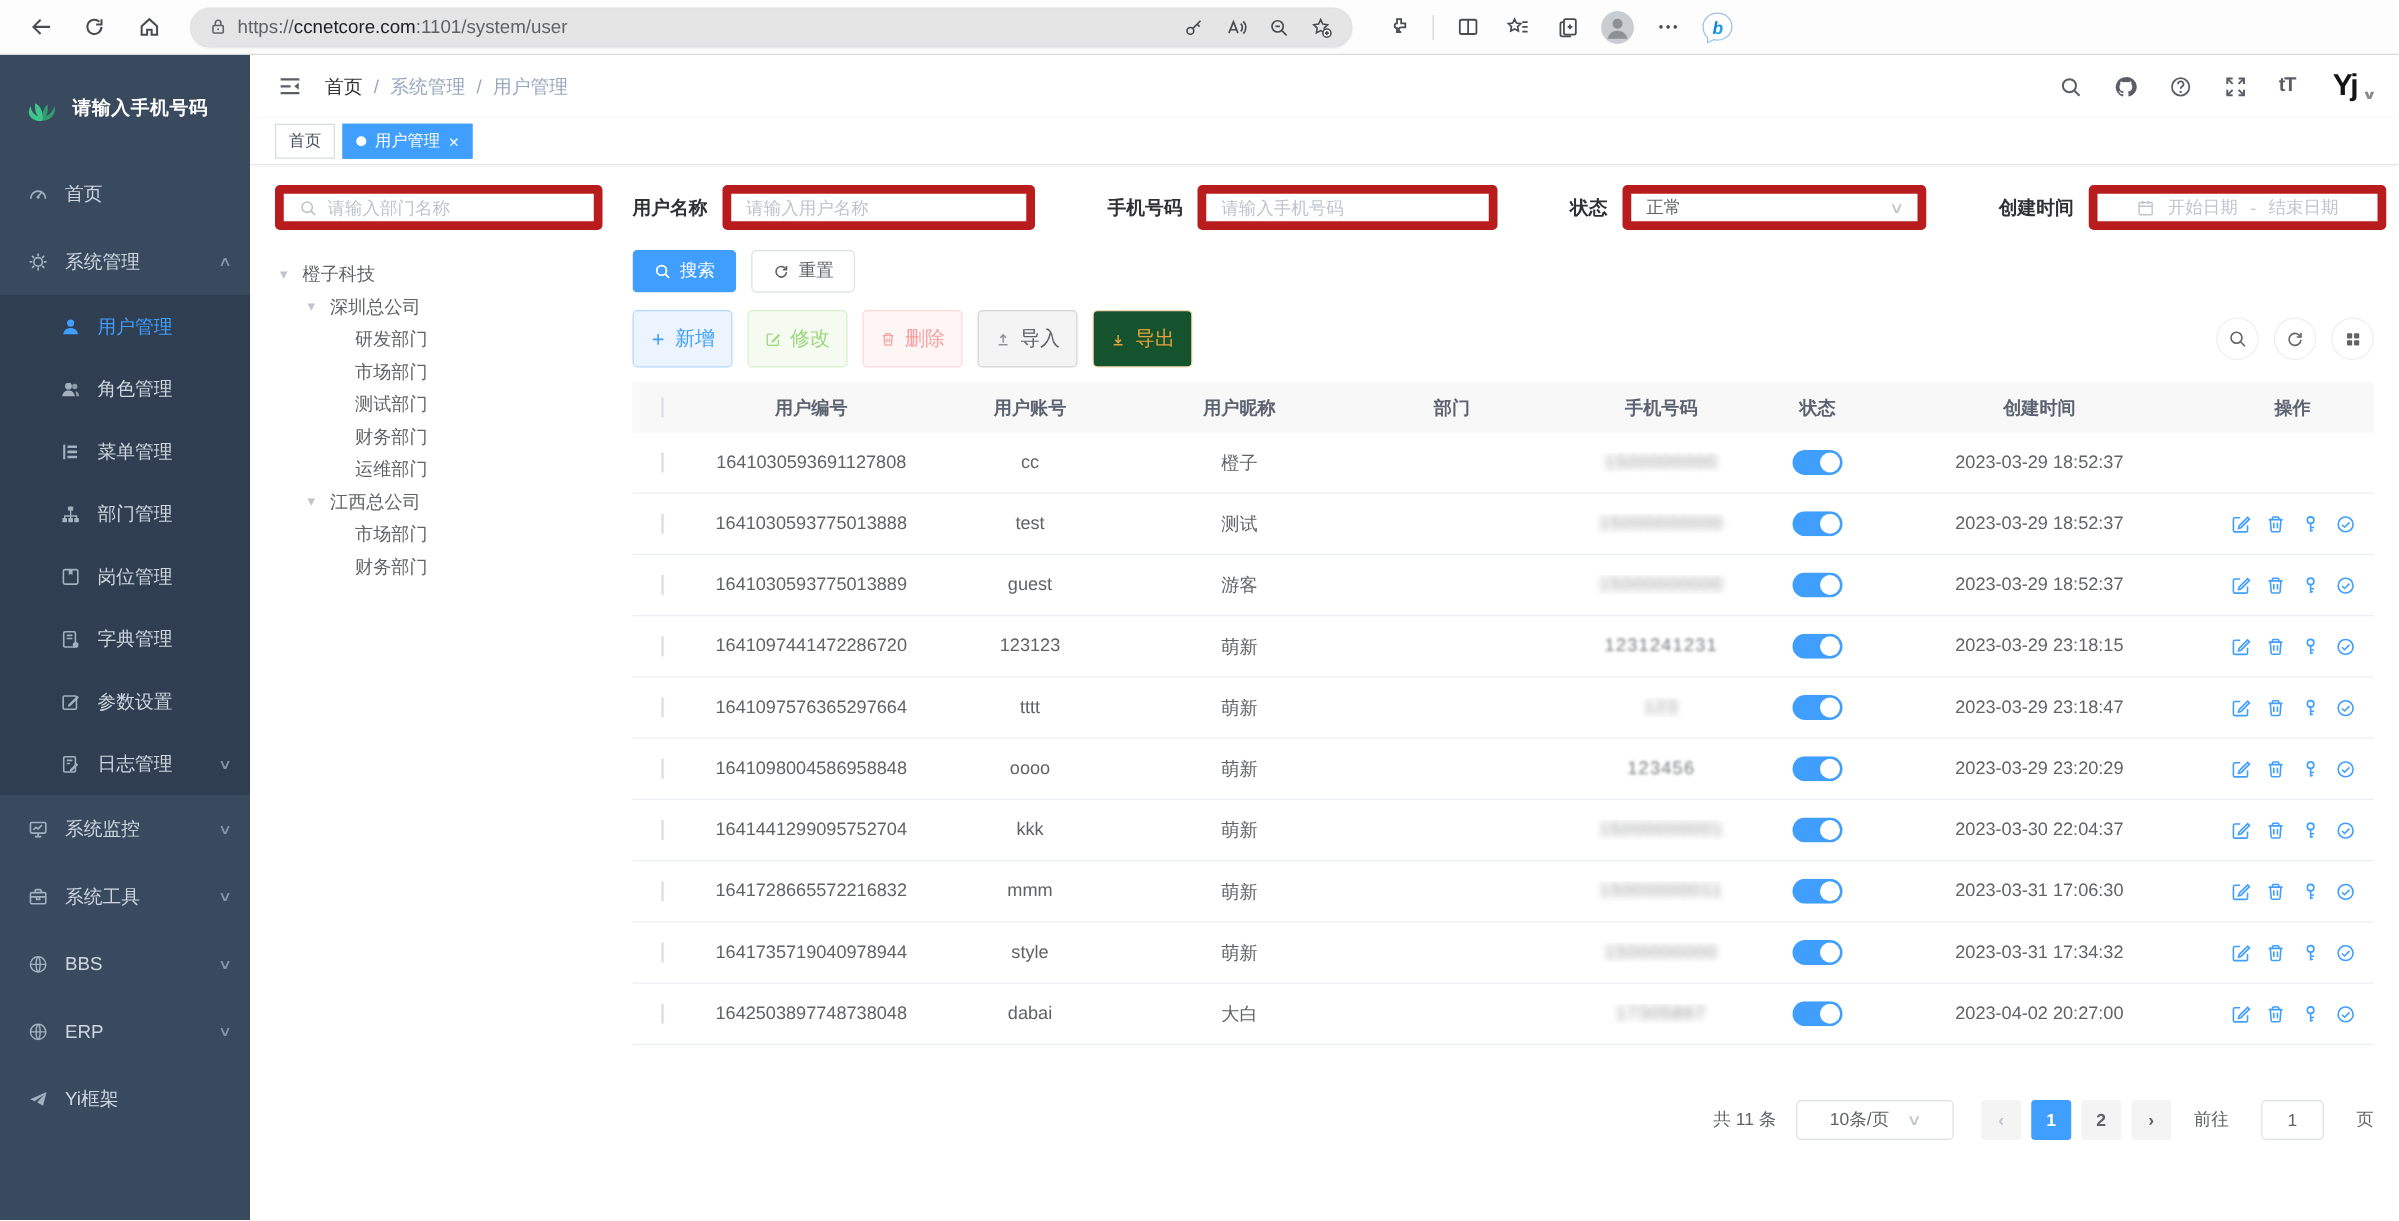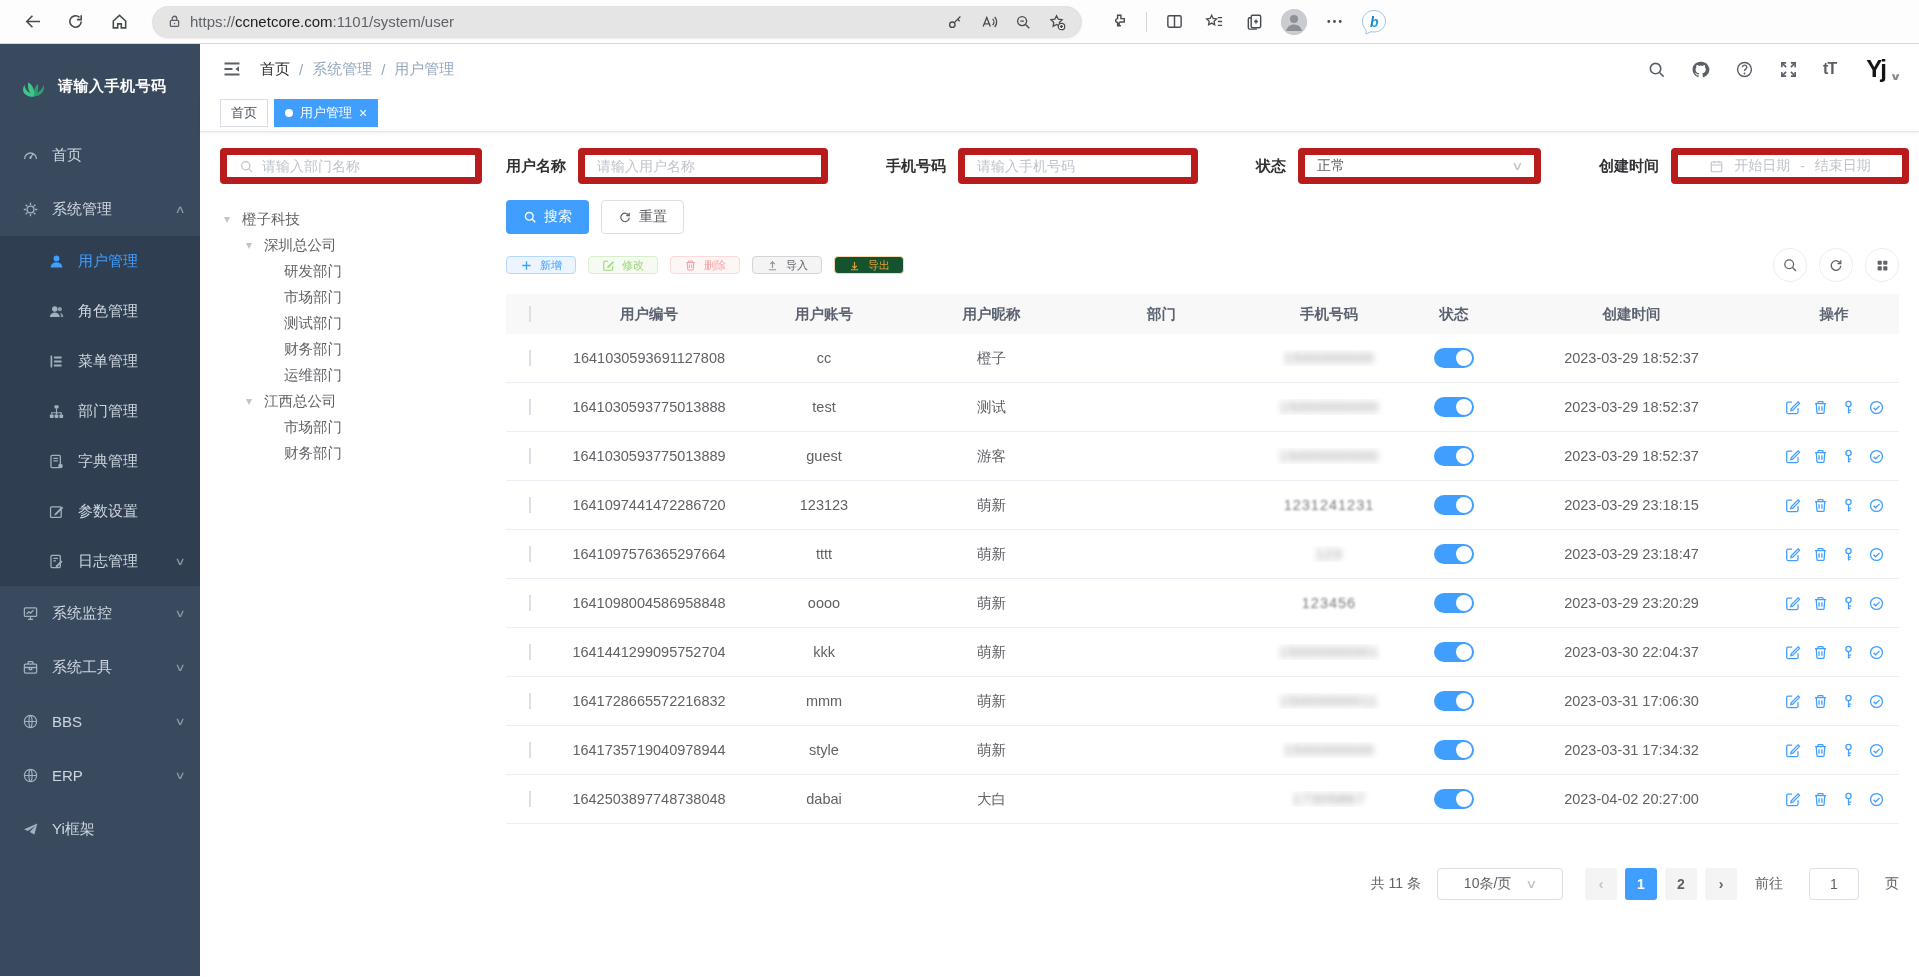--- a/index.html
+++ b/index.html
@@ -87,21 +87,21 @@
   .chev-down { color:#c0c4cc; font-size:12px; transform:scaleX(1.4); }
   .date-range { justify-content:center; gap:10px; cursor:pointer; }
 
   .search-row { display:flex; gap:12px; margin-bottom:14px; }
   .btn { height:34px; border-radius:4px; font-size:14px; display:flex; align-items:center;
     gap:7px; padding:0 16px; cursor:pointer; border:1px solid transparent; font-family:inherit; }
   .btn-primary { background:#409eff; color:#fff; }
   .btn-default { background:#fff; border-color:#dcdfe6; color:#606266; }
 
   .toolbar { display:flex; gap:12px; margin-bottom:12px; align-items:center; }
-  .btn-sm { height:18px; padding:0 13px; font-size:11px; }
+  .btn-sm { height:46px; padding:0 13px; font-size:16px; }
   .btn-add { background:#ecf5ff; border-color:#b3d8ff; color:#409eff; }
   .btn-mod { background:#f0f9eb; border-color:#c2e7b0; color:#67c23a; opacity:.65; }
   .btn-del { background:#fef0f0; border-color:#fbc4c4; color:#f56c6c; opacity:.65; }
   .btn-imp { background:#f4f4f5; border-color:#d3d4d6; color:#606266; }
   .btn-exp { background:#14532d; border-color:#f5dab1; color:#e6a23c; }
   .toolbar-right { margin-left:auto; display:flex; gap:12px; }
   .circle-btn { width:34px; height:34px; border-radius:50%; border:1px solid #ebeef5;
     background:#fff; color:#606266; display:flex; align-items:center; justify-content:center; cursor:pointer; }
 
   
@@ -327,20 +327,29 @@
                 <g stroke="currentColor" stroke-width="1.3" fill="none">
                   <path d="M10 6.5v3M4.4 13.5v-2h11.2v2M10 9.5v4"></path>
                 </g>
               </svg>
             </span>
             <span>部门管理</span>
           </div>
           <div class="menu-item">
             <span class="mi-icon">
               <svg viewBox="0 0 20 20" fill="none" stroke="currentColor" stroke-width="1.5" style="width: 100%; height: 100%;">
+                <rect x="3.2" y="3.2" width="13.6" height="13.6" rx="1.5"></rect>
+                <path d="M8.2 3.2v5.2l1.8-1.4 1.8 1.4V3.2" fill="currentColor" stroke="none"></path>
+              </svg>
+            </span>
+            <span>岗位管理</span>
+          </div>
+          <div class="menu-item">
+            <span class="mi-icon">
+              <svg viewBox="0 0 20 20" fill="none" stroke="currentColor" stroke-width="1.5" style="width: 100%; height: 100%;">
                 <rect x="3.5" y="2.8" width="11" height="14.4" rx="1.2"></rect>
                 <path d="M6.3 6.2h5.4M6.3 9.2h5.4"></path>
                 <circle cx="14.7" cy="15.2" r="2.7" fill="currentColor" stroke="none"></circle>
               </svg>
             </span>
             <span>字典管理</span>
           </div>
           <div class="menu-item">
             <span class="mi-icon">
               <svg viewBox="0 0 20 20" fill="none" stroke="currentColor" stroke-width="1.5" style="width: 100%; height: 100%;">

